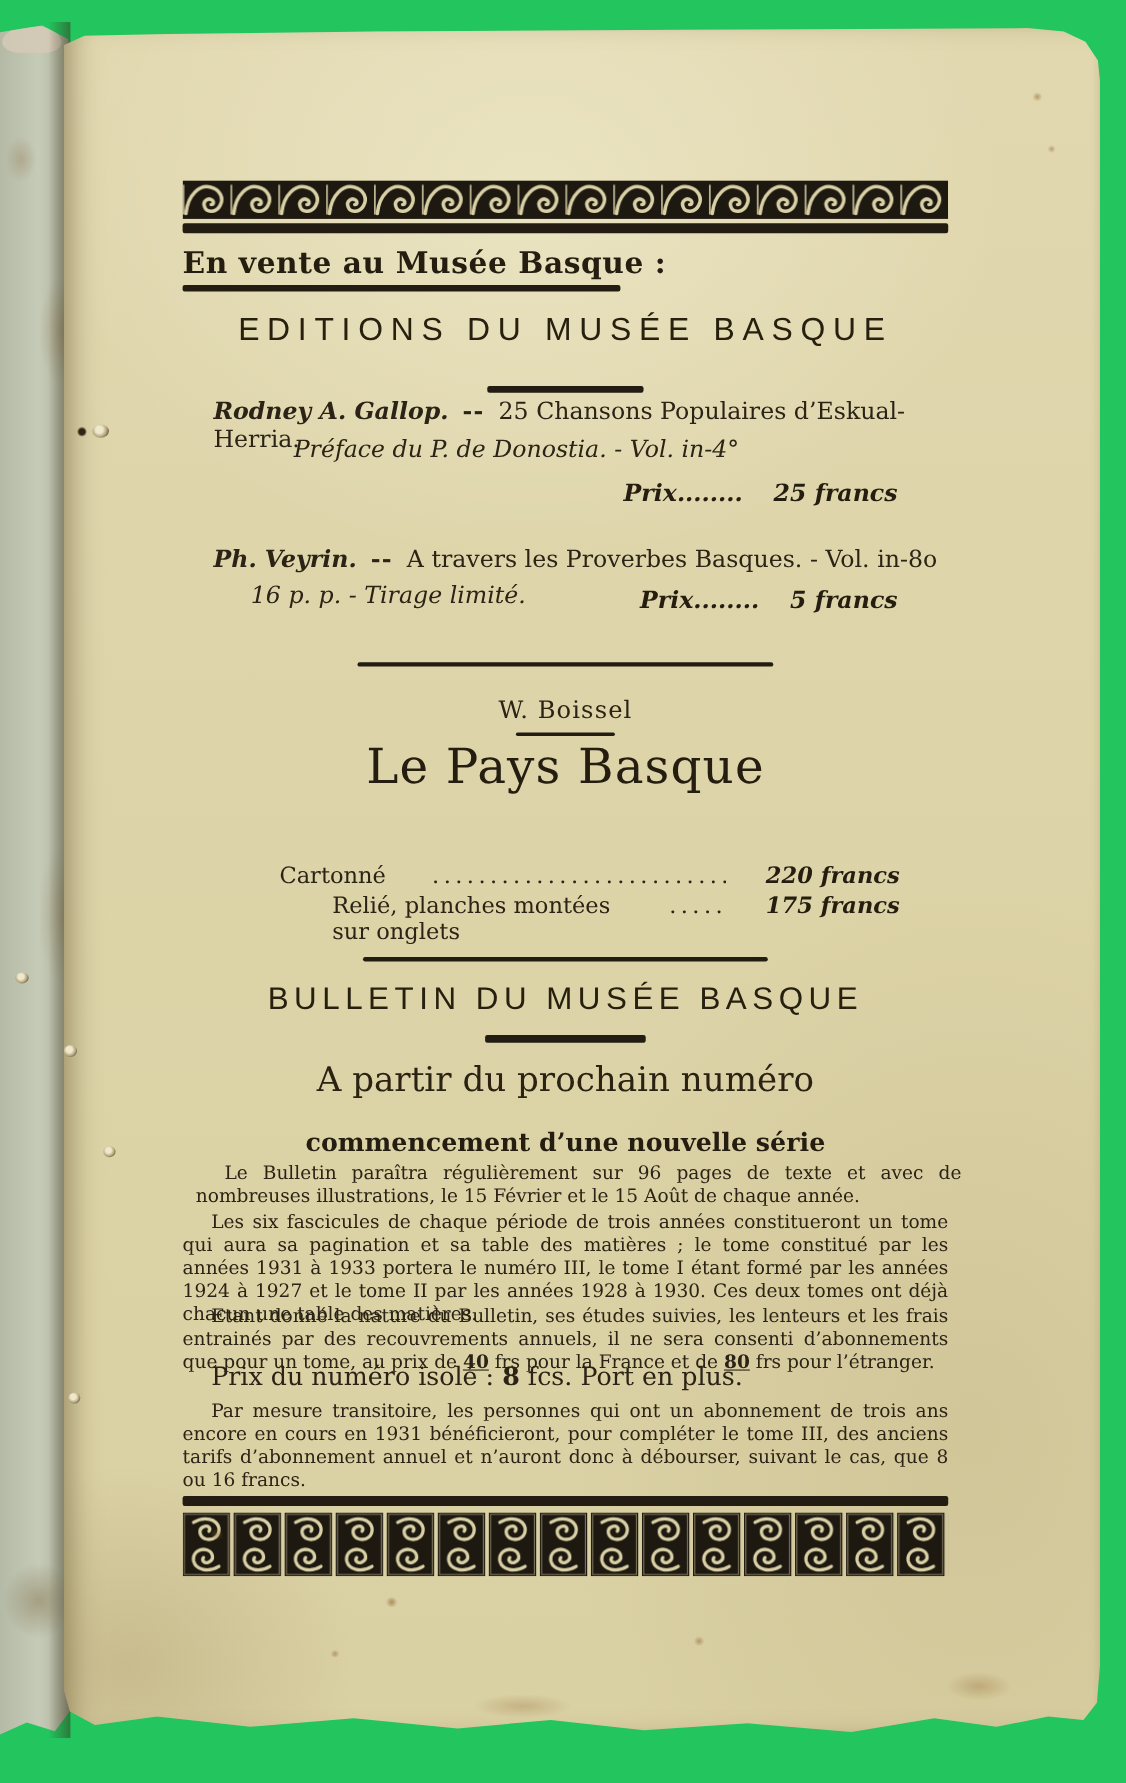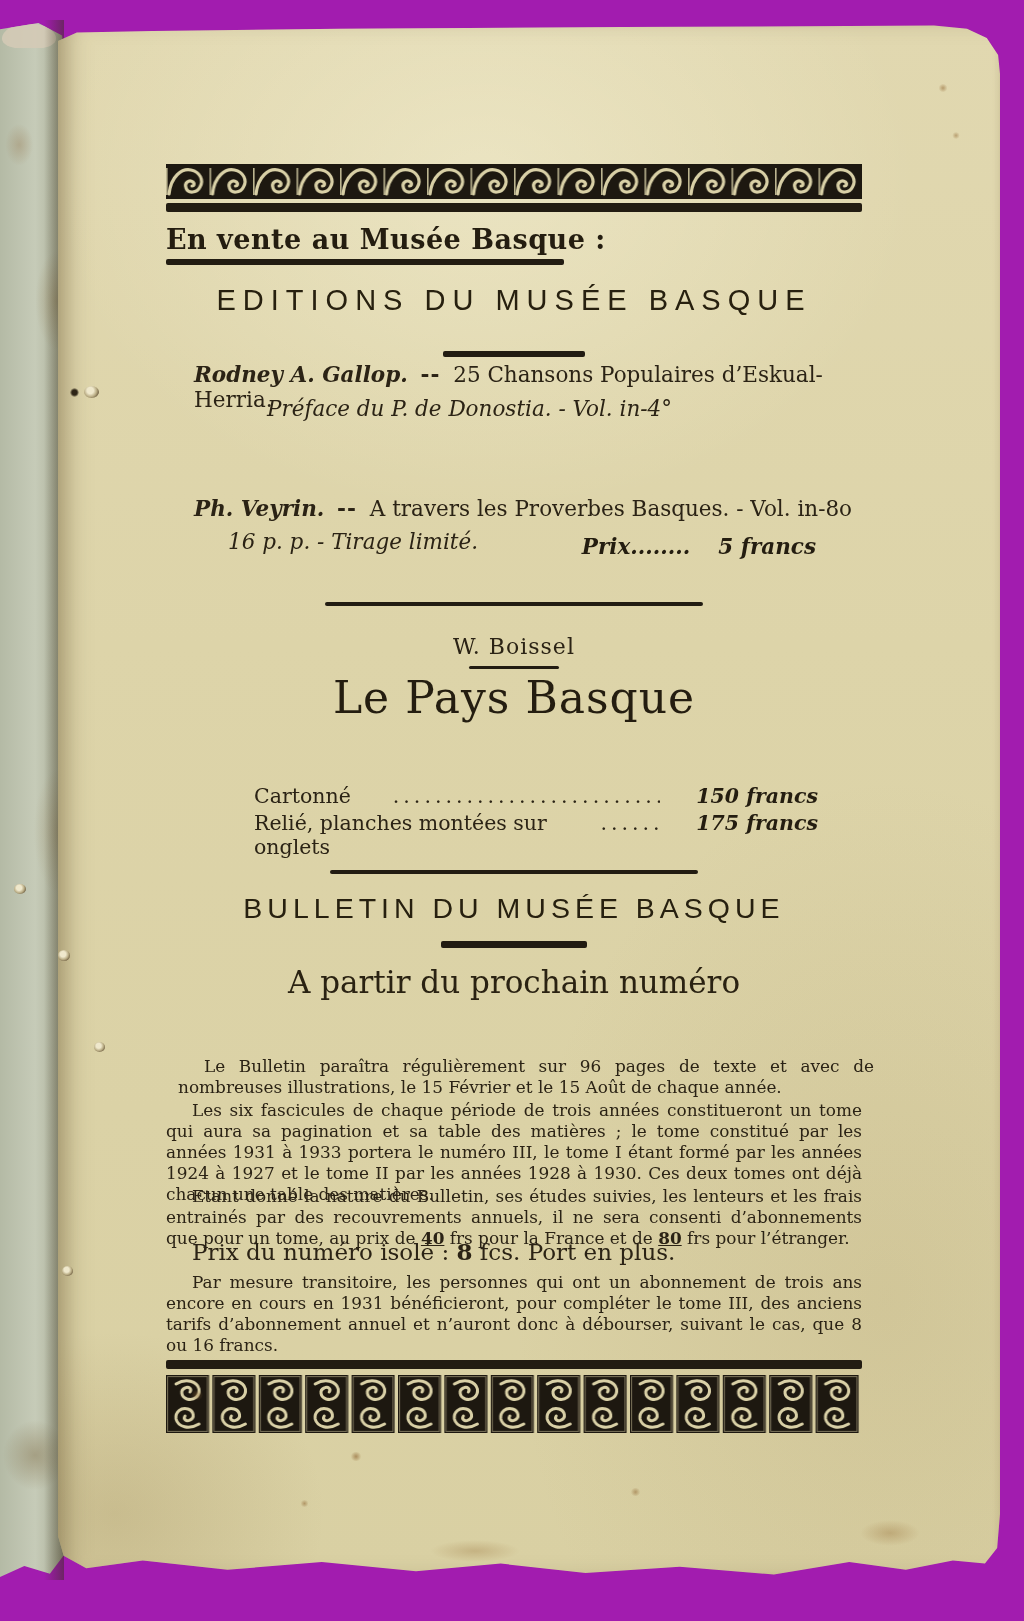--- a/index.html
+++ b/index.html
@@ -1,18 +1,18 @@
 <!DOCTYPE html>
 <html><head>
 <meta charset="utf-8">
 <style>
   * { margin:0; padding:0; box-sizing:border-box; }
   html,body { width:1024px; height:1621px; background:#0b0a08; overflow:hidden;
               font-family:"DejaVu Serif", serif; }
-  .scene { position:relative; width:1024px; height:1621px; background:#a21caf; }
+  .scene { position:relative; width:1024px; height:1621px; background:#22c55e; }
 
   
   .cover {
     position:absolute; left:0; top:20px; width:64px; height:1560px;
     background:
       radial-gradient(ellipse 30px 70px at 88% 18%, rgba(139,117,74,.38), transparent 70%),
       radial-gradient(ellipse 36px 90px at 92% 52%, rgba(139,117,74,.30), transparent 70%),
       radial-gradient(ellipse 46px 50px at 55% 92%, rgba(120,100,60,.42), transparent 70%),
       radial-gradient(ellipse 20px 30px at 30% 8%, rgba(150,120,80,.35), transparent 70%),
       linear-gradient(90deg, #b4baa5, #c6cbb8 55%, #a9ad96);
@@ -67,21 +67,21 @@
   .rule-mid1 { top:578px; width:378px; height:4px; }
   .boissel-author { top:610px; width:696px; font-size:22px; letter-spacing:1px; }
   .boissel-rule { top:642px; width:90px; height:3px; }
   .pays-title { top:648px; width:696px; font-size:44px; letter-spacing:1px; color:#241d10; }
   .planches { top:722px; width:696px; font-size:20.5px; }
 
   .priceline { left:88px; right:44px; display:flex; align-items:baseline; font-size:20.5px;gap:36px; }
   .priceline .dots { letter-spacing:4px; margin-left:6px; overflow:hidden; white-space:nowrap; }
   .priceline .pval { margin-left:auto; font-weight:bold; font-style:italic; color:#241d10; white-space:nowrap; }
   .row-cartonne { top:760px; }
-  .row-relie { top:787px; }
+  .row-relie { top:787px;margin-left:48px; }
 
   .rule-mid2 { top:846px; width:368px; height:4px; }
   .bu-title { top:868px; width:696px; font-family:"Liberation Sans", sans-serif;
     font-size:28.5px; font-weight:400; letter-spacing:5px; color:#27200f; }
   .bu-rule { top:917px; width:146px; height:7px; }
   .announce { top:940px; width:696px; font-size:31px; color:#2a2212; }
   .subannounce { top:1001px; width:696px; font-size:23px; font-weight:bold; color:#241d10; }
 
   .para { width:696px; font-size:16.9px; line-height:21px; text-align:justify; text-indent:26px; color:#2b2315; }
   .p1 { top:1032px;margin-left:12px; }
@@ -147,54 +147,58 @@
 
       <div class="ed-title centered">EDITIONS DU MUSÉE BASQUE</div>
       <div class="rule ed-rule centered"></div>
 
       <div class="entry-line item1-l1">
         <span class="author">Rodney A. Gallop.</span>
         <span class="sep">--</span>
         <span>25 Chansons Populaires d’Eskual-Herria.</span>
       </div>
       <div class="detail item1-l2">Préface du P. de Donostia. - Vol. in-4°</div>
+      <div class="prix-row item1-px">
+        <span>Prix........</span><span class="gap"></span><span>25 francs</span>
+      </div>
 
       <div class="entry-line item2-l1">
         <span class="author">Ph. Veyrin.</span>
         <span class="sep">--</span>
         <span>A travers les Proverbes Basques. - Vol. in-8o</span>
       </div>
       <div class="detail item2-l2">16 p. p. - Tirage limité.</div>
       <div class="prix-row item2-px">
         <span>Prix........</span><span class="gap"></span><span>5 francs</span>
       </div>
 
       <div class="rule rule-mid1 centered"></div>
 
       <div class="boissel-author centered">W. Boissel</div>
       <div class="rule boissel-rule centered"></div>
       <div class="pays-title centered">Le Pays Basque</div>
 
       <div class="priceline row-cartonne">
         <span>Cartonné</span>
         <span class="dots">....................................</span>
-        <span class="pval">150 francs</span>
+        <span class="pval">220 francs</span>
       </div>
       <div class="priceline row-relie">
         <span>Relié, planches montées sur onglets</span>
         <span class="dots">.......</span>
         <span class="pval">175 francs</span>
       </div>
 
       <div class="rule rule-mid2 centered"></div>
 
       <div class="bu-title centered">BULLETIN DU MUSÉE BASQUE</div>
       <div class="rule bu-rule centered"></div>
 
       <div class="announce centered">A partir du prochain numéro</div>
+      <div class="subannounce centered">commencement d’une nouvelle série</div>
 
       <p class="para p1">Le Bulletin paraîtra régulièrement sur 96 pages de texte et avec de nombreuses illustrations, le 15 Février et le 15 Août de chaque année.</p>
       <p class="para p2">Les six fascicules de chaque période de trois années constitueront un tome qui aura sa pagination et sa table des matières ; le tome constitué par les années 1931 à 1933 portera le numéro III, le tome I étant formé par les années 1924 à 1927 et le tome II par les années 1928 à 1930. Ces deux tomes ont déjà chacun une table des matières.</p>
       <p class="para p3"><span>Etant donné la nature du Bulletin, ses études suivies, les lenteurs et les frais entrainés par des recouvrements annuels, il ne sera consenti d’abonnements que pour un tome, au prix de </span><span class="bold-num">40</span><span> frs pour la France et de </span><span class="bold-num">80</span><span> frs pour l’étranger.</span></p>
 
       <div class="pricenum"><span>Prix du numéro isolé : </span><span class="num">8</span><span> fcs.  Port en plus.</span></div>
 
       <p class="para p4">Par mesure transitoire, les personnes qui ont un abonnement de trois ans encore en cours en 1931 bénéficieront, pour compléter le tome III, des anciens tarifs d’abonnement annuel et n’auront donc à débourser, suivant le cas, que 8 ou 16 francs.</p>
 
       <div class="rule rule-bottom"></div>

